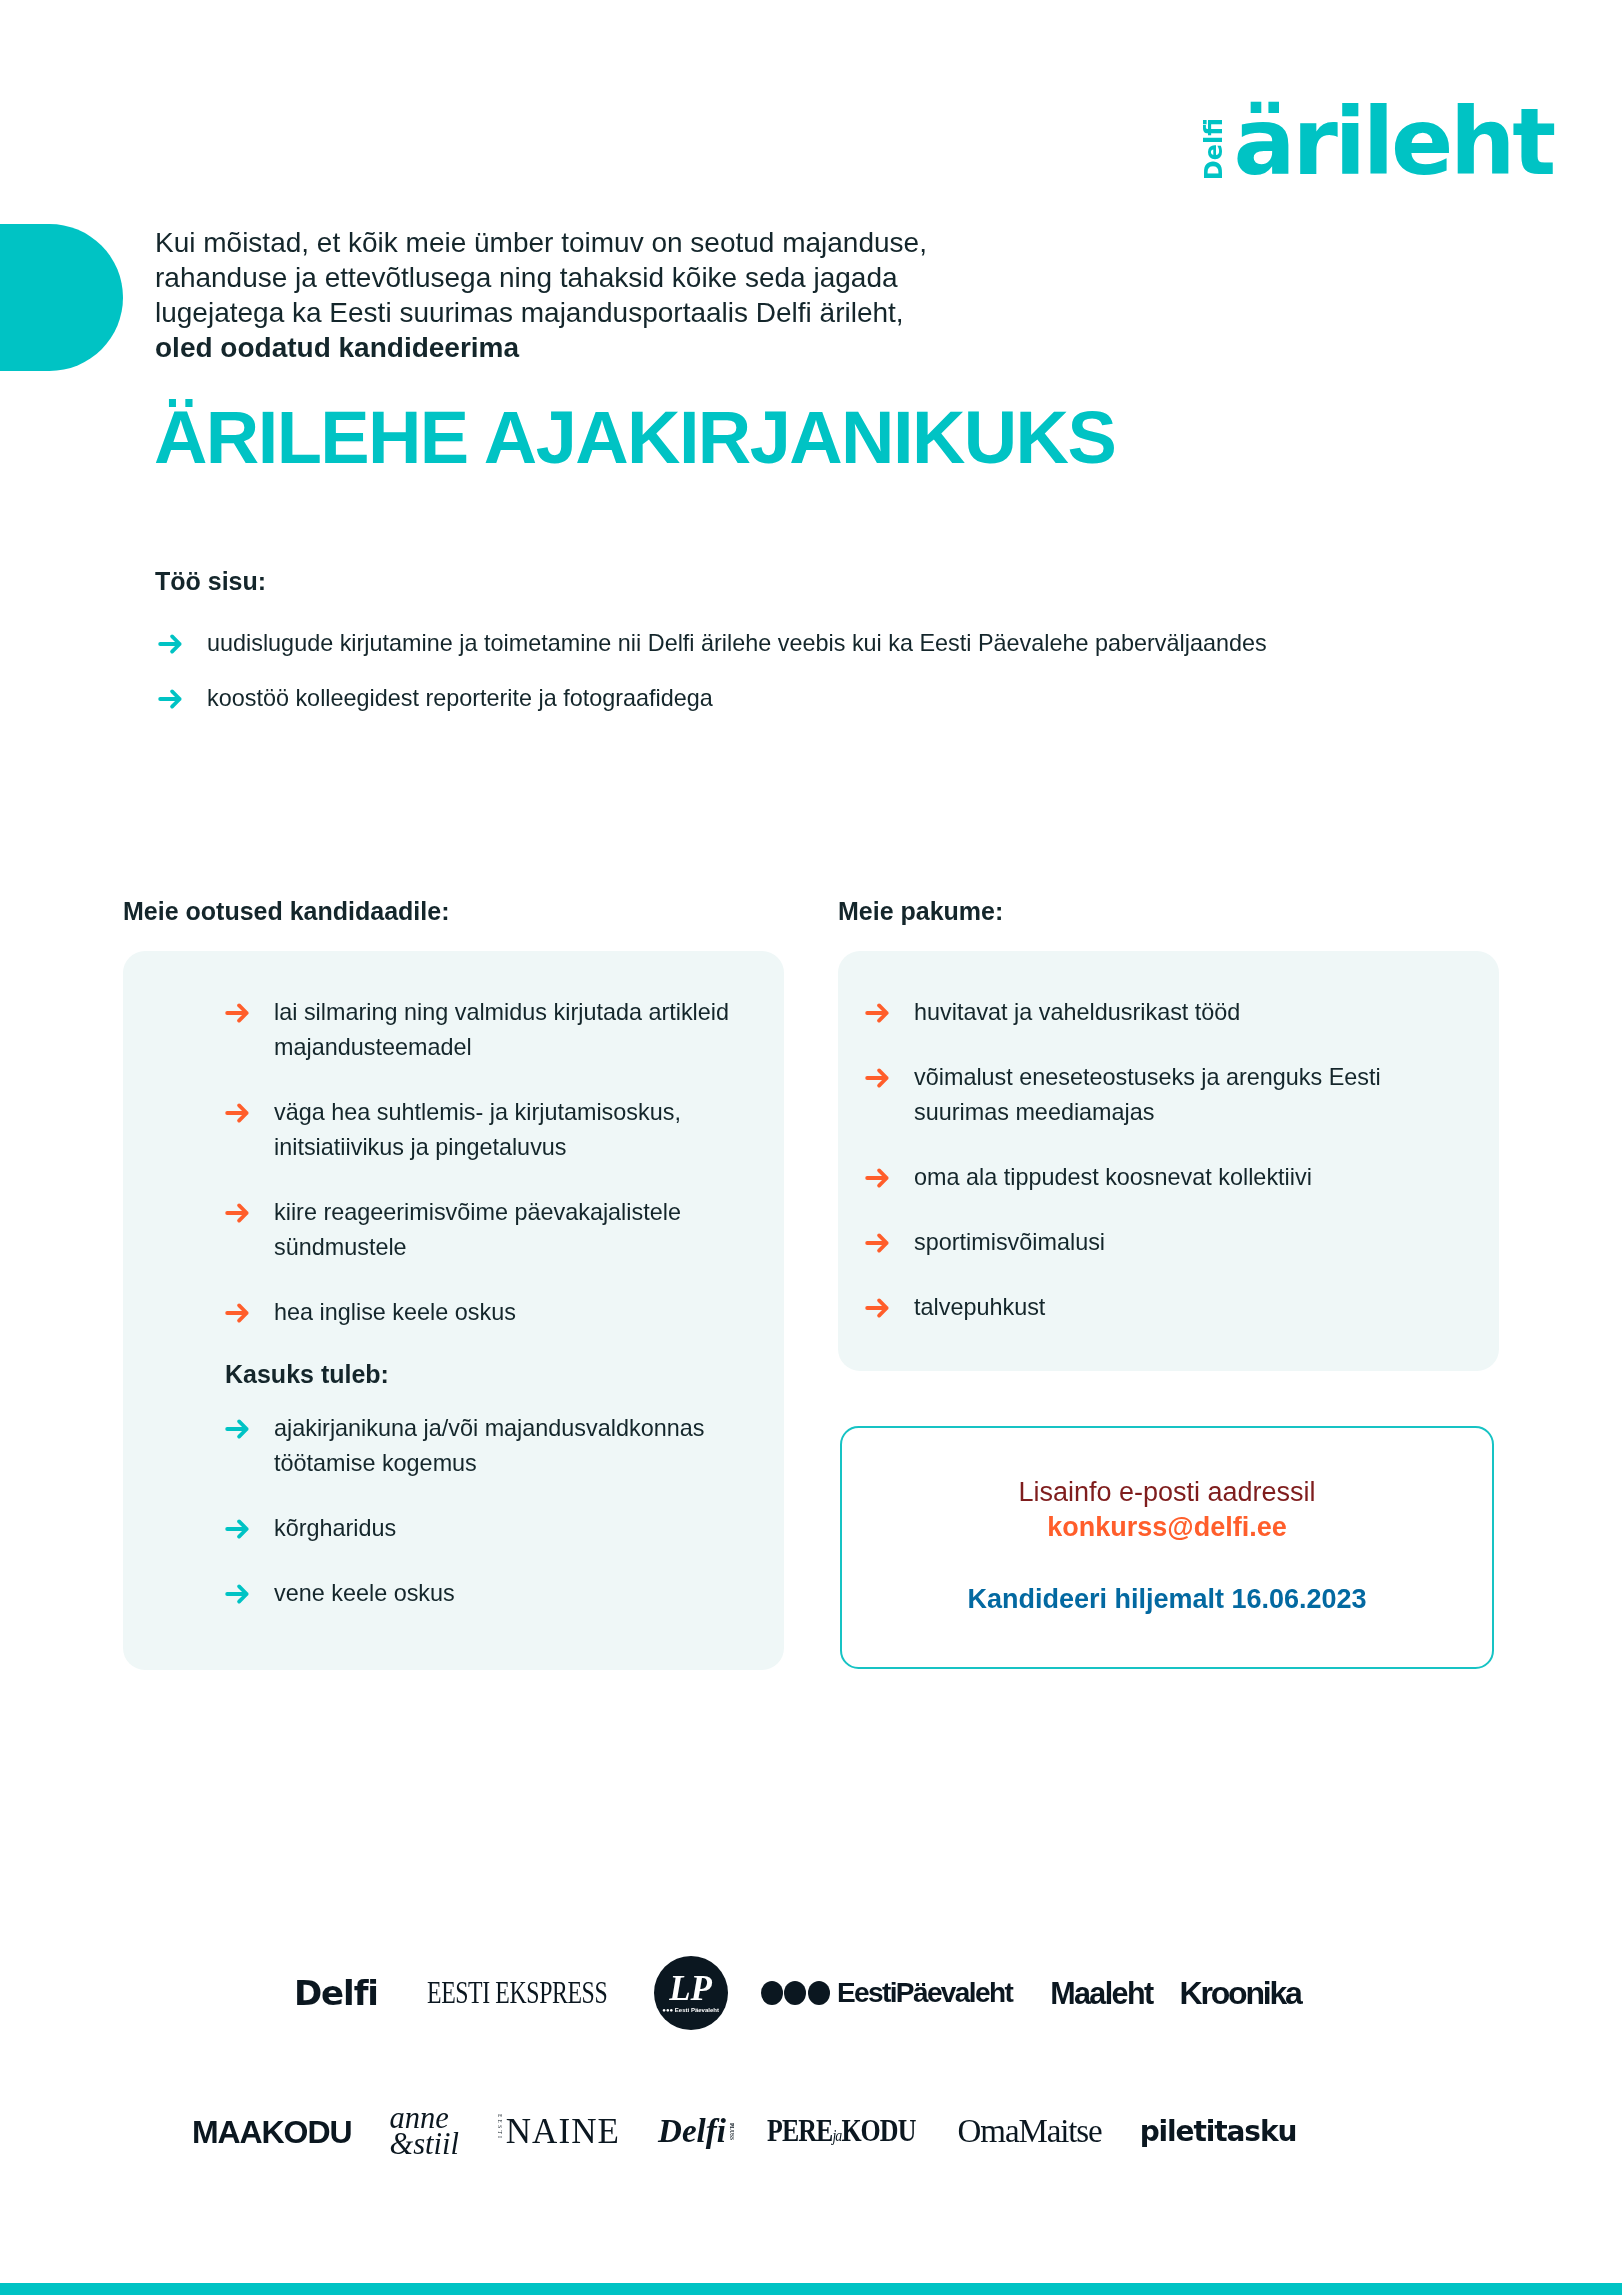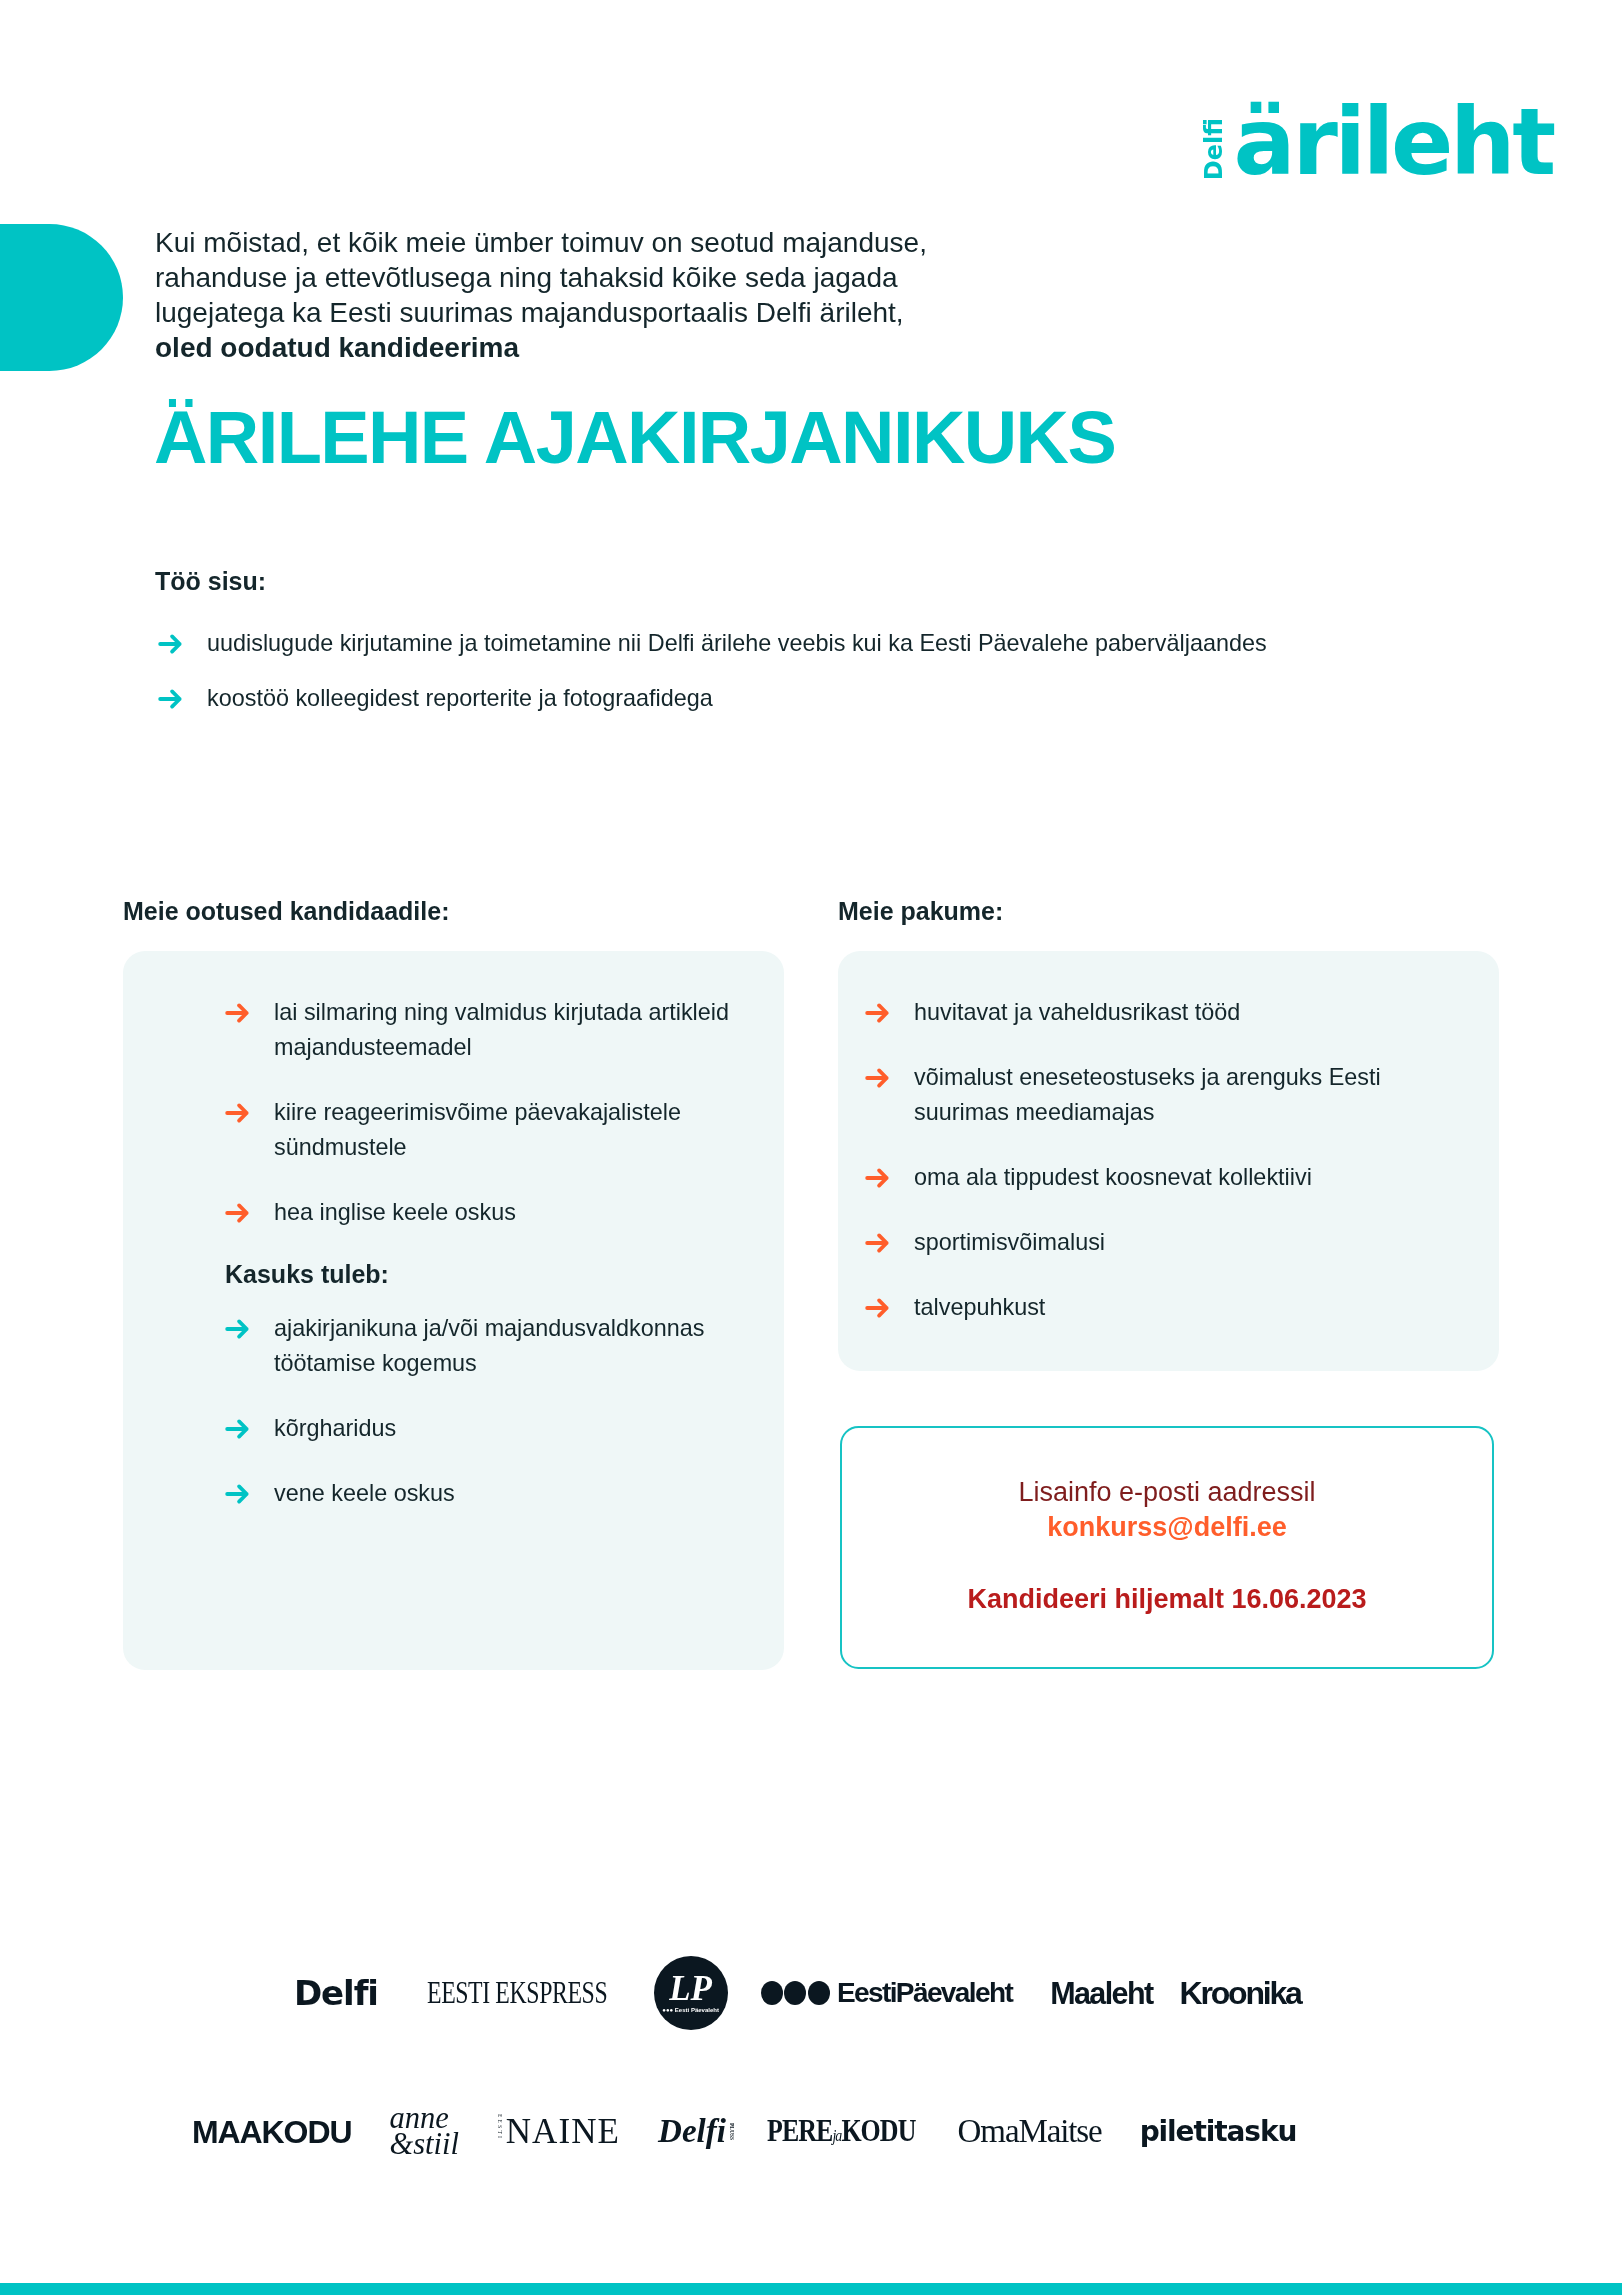--- a/index.html
+++ b/index.html
@@ -65,21 +65,21 @@
   .panel-right { left: 838px; top: 951px; width: 661px; height: 420px; }
   .panel-right .inner { position: absolute; left: 27px; top: 44px; width: 600px; }
 
   .info-box {
     position: absolute; left: 840px; top: 1426px; width: 654px; height: 243px;
     border: 2.7px solid #16c3c4; border-radius: 18.5px; box-sizing: border-box;
     text-align: center;
   }
   .info-box .line1 { margin-top: 49px; font-size: 27px; color: #7f1d1d; }
   .info-box .email { font-size: 27px; font-weight: 700; color: #ff5e2b; margin-top: 4.4px; }
-  .info-box .deadline { font-size: 27px; font-weight: 700; color: #b91c1c; margin-top: 41px; }
+  .info-box .deadline { font-size: 27px; font-weight: 700; color: #0369a1; margin-top: 41px; }
 
   
   .logos-row { position: absolute; display: flex; align-items: center; color: #0b1720; }
   .row1 { top: 1952px; left: 294px; height: 82px; }
   .row2 { top: 2096px; left: 192px; height: 71px; }
   .brand { margin-right: 38px; white-space: nowrap; line-height: 1; }
   .b-delfi { font-family: "DejaVu Sans", sans-serif; font-weight: 700; font-size: 34px; letter-spacing: -1.1px; margin-right: 49px; }
   .b-ekspress { font-family: "Liberation Serif", serif; font-size: 30.5px; transform: scaleX(0.78); transform-origin: left; margin-right: -4.4px; letter-spacing: -0.5px; }
   .b-lp {
     width: 74px; height: 74px; border-radius: 50%; background: #0b1720; color: #fff;
@@ -156,20 +156,28 @@
             </svg>
           </span>
         <span>lai silmaring ning valmidus kirjutada artikleid majandusteemadel</span>
       </li>
       <li>
         <span class="arrow">
             <svg viewBox="0 0 48 40">
               <path d="M4 20 H40 M26 6 L40 20 L26 34" fill="none" stroke="#ff5e2b" stroke-width="7" stroke-linecap="round" stroke-linejoin="round"></path>
             </svg>
           </span>
+        <span>väga hea suhtlemis- ja kirjutamisoskus, initsiatiivikus ja pingetaluvus</span>
+      </li>
+      <li>
+        <span class="arrow">
+            <svg viewBox="0 0 48 40">
+              <path d="M4 20 H40 M26 6 L40 20 L26 34" fill="none" stroke="#ff5e2b" stroke-width="7" stroke-linecap="round" stroke-linejoin="round"></path>
+            </svg>
+          </span>
         <span>kiire reageerimisvõime päevakajalistele sündmustele</span>
       </li>
       <li>
         <span class="arrow">
             <svg viewBox="0 0 48 40">
               <path d="M4 20 H40 M26 6 L40 20 L26 34" fill="none" stroke="#ff5e2b" stroke-width="7" stroke-linecap="round" stroke-linejoin="round"></path>
             </svg>
           </span>
         <span>hea inglise keele oskus</span>
       </li>

